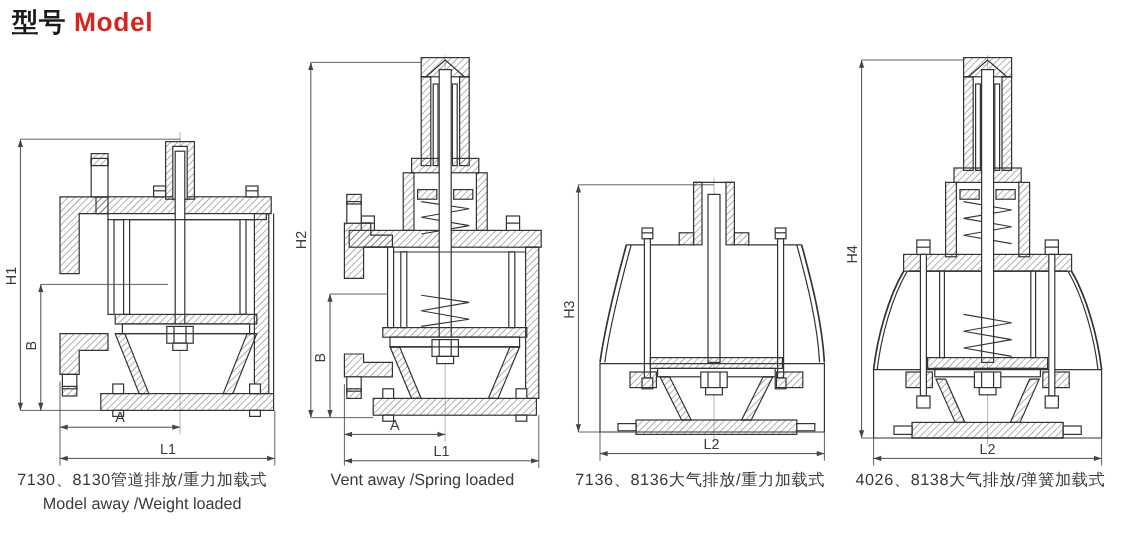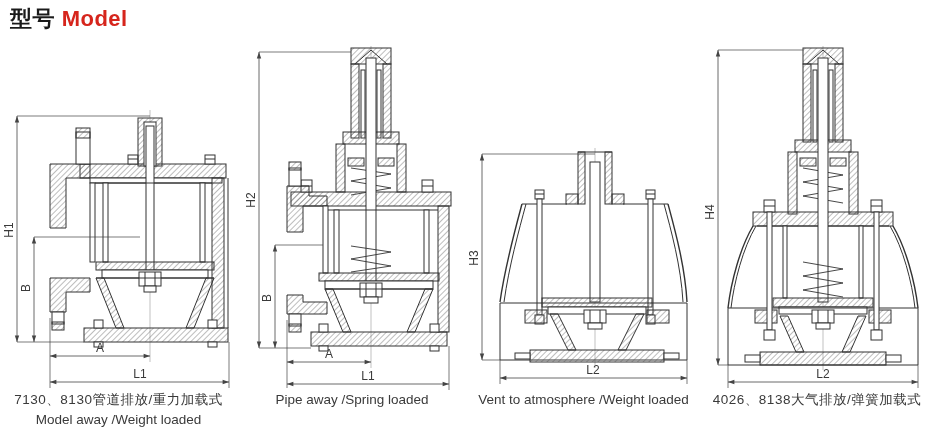--- a/index.html
+++ b/index.html
@@ -203,21 +203,21 @@
         <path class="dim" d="M50,362 H134"></path>
         <text class="dt" x="92" y="358">A</text>
       </g>
       <g>
         <path class="ext" d="M212,346 V390"></path>
         <path class="dim" d="M50,384 H212"></path>
         <text class="dt" x="131" y="380">L1</text>
       </g>
     </svg>
     <figcaption class="caption">
-      <div class="en">Pipe away /Spring loaded</div>
+      <div class="en">Vent away /Spring loaded</div>
     </figcaption>
   </figure>
 
   <figure class="fig" style="left:467px;width:233px">
     <svg width="233" height="390" viewBox="0 0 233 390">
       <g>
         <path class="cl" d="M128,148 V368"></path>
       </g>
       <g>
         <rect class="h" x="111" y="152" width="7" height="52"></rect>
@@ -268,21 +268,21 @@
         <path class="dim" d="M15,154 V360"></path>
         <text class="dt" transform="rotate(-90 11 258)" x="11" y="258">H3</text>
       </g>
       <g>
         <path class="ext" d="M33,360 V384 M220,360 V384"></path>
         <path class="dim" d="M33,378 H220"></path>
         <text class="dt" x="126" y="374">L2</text>
       </g>
     </svg>
     <figcaption class="caption">
-      <div class="en">Vent to atmosphere /Weight loaded</div>
+      <div class="zh">7136、8136大气排放/重力加载式</div>
     </figcaption>
   </figure>
 
   <figure class="fig" style="left:700px;width:234px">
     <svg width="234" height="390" viewBox="0 0 234 390">
       <g>
         <path class="cl" d="M123,46 V370"></path>
       </g>
       <g>
         <rect class="h" x="103" y="48" width="40" height="16"></rect>

